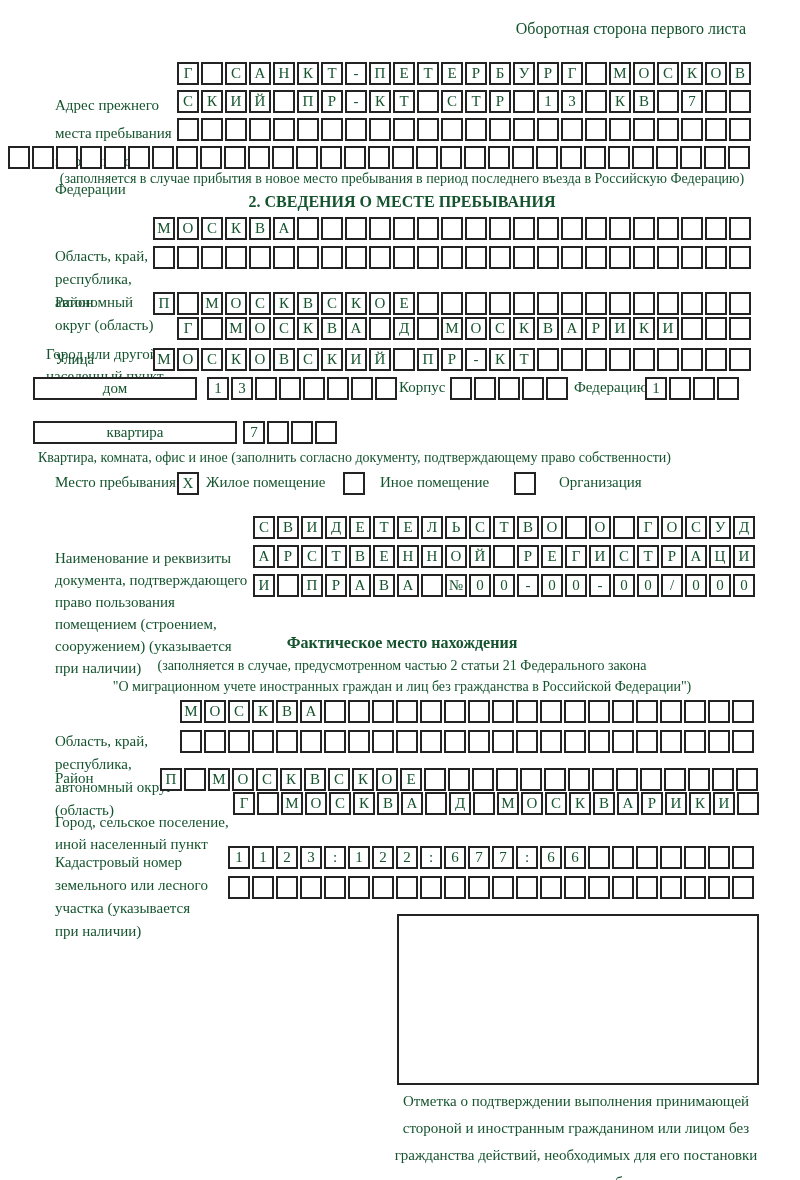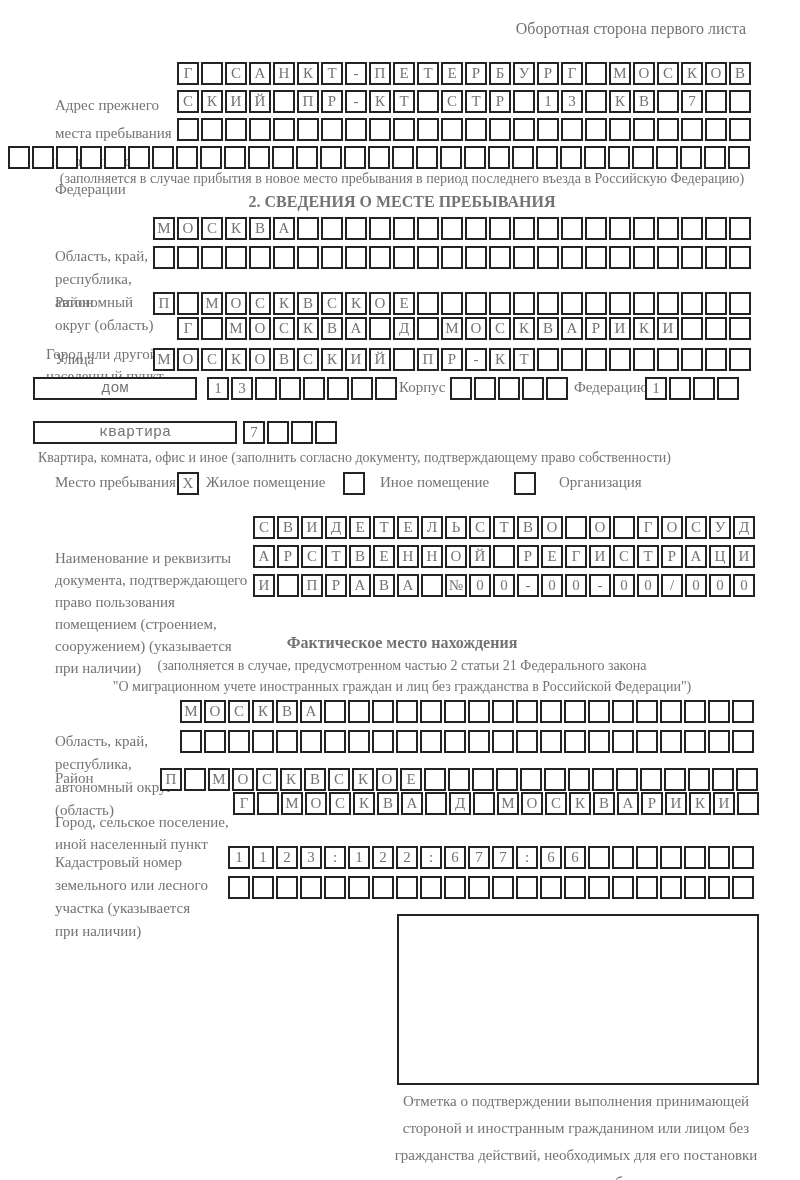--- a/index.html
+++ b/index.html
@@ -1,28 +1,28 @@
 <!DOCTYPE html>
 <html><head>
 <meta charset="utf-8">
 <style>
   html,body{margin:0;padding:0;background:#e8e8e8;}
   .page{position:relative;width:800px;height:1180px;background:#ffffff;margin:0 auto;
-        font-family:"Liberation Serif","DejaVu Serif",serif;color:#737373;overflow:hidden;}
+        font-family:"Liberation Serif","DejaVu Serif",serif;color:#14532d;overflow:hidden;}
   .hdr{position:absolute;top:20px;right:54px;font-size:16px;}
   .lbl{position:absolute;font-size:15px;line-height:23px;white-space:pre-line;margin-top:33px;}
   .inl{position:absolute;font-size:15px;}
   .note{position:absolute;font-size:14px;}
   .center{left:4px;right:0;text-align:center;}
   .h2{position:absolute;font-size:16px;font-weight:bold;}
   .cells{position:absolute;display:flex;}
   .cell{flex:0 0 auto;width:18px;height:19px;border:2px solid #232323;margin-right:2px;
         display:flex;align-items:center;justify-content:center;font-size:15px;background:#fff;overflow:hidden;}
   .wbox{position:absolute;height:19px;border:2px solid #232323;display:flex;align-items:center;
-        justify-content:center;font-size:15px;background:#fff;font-family:Liberation Mono, monospace;}
+        justify-content:center;font-size:15px;background:#fff;}
   .stamp{position:absolute;border:2px solid #232323;background:#fff;}
   .caption{position:absolute;font-size:15px;line-height:27px;text-align:center;}
 </style>
 </head>
 <body>
 
 <div class="page">
 
   <div class="hdr">Оборотная сторона первого листа</div>
 

